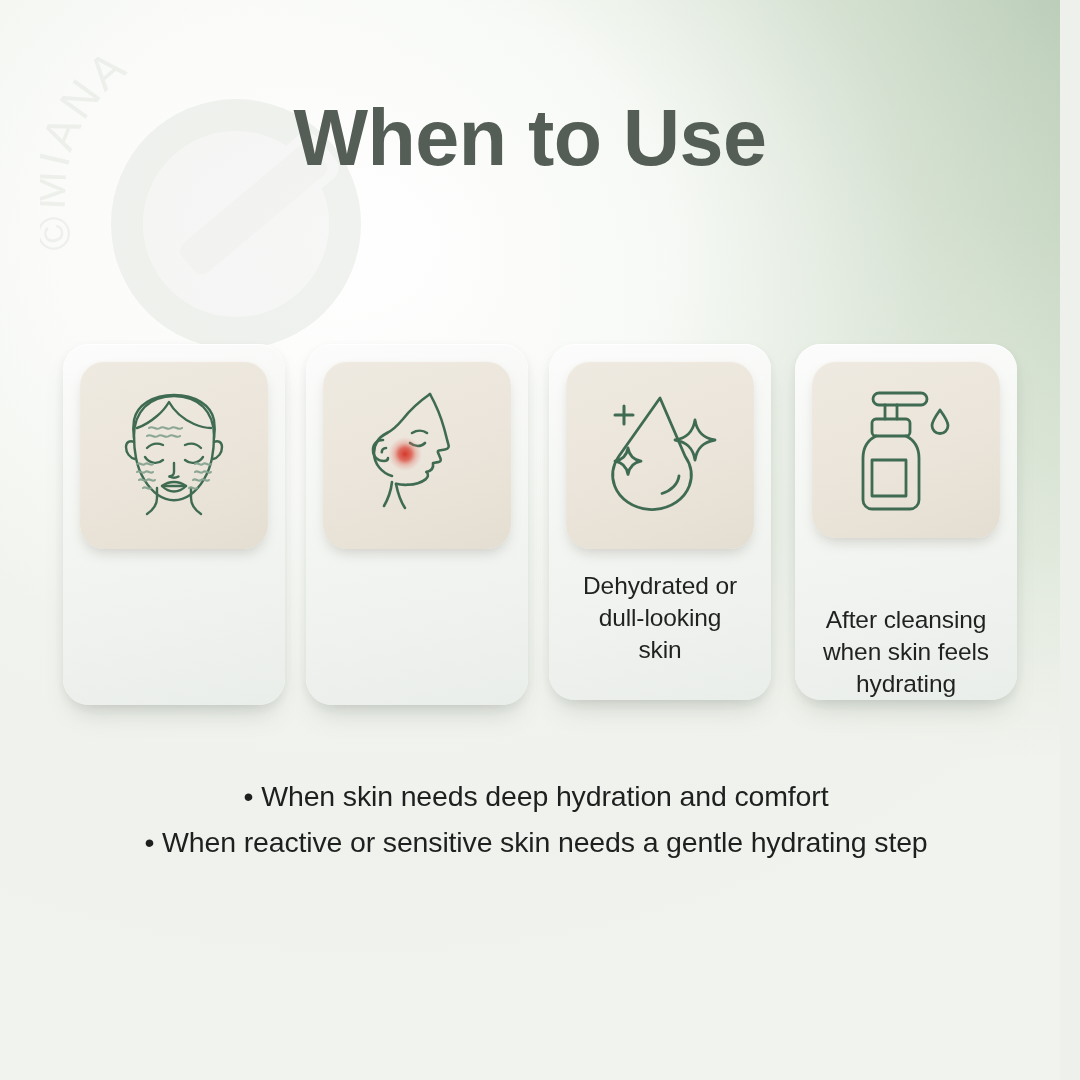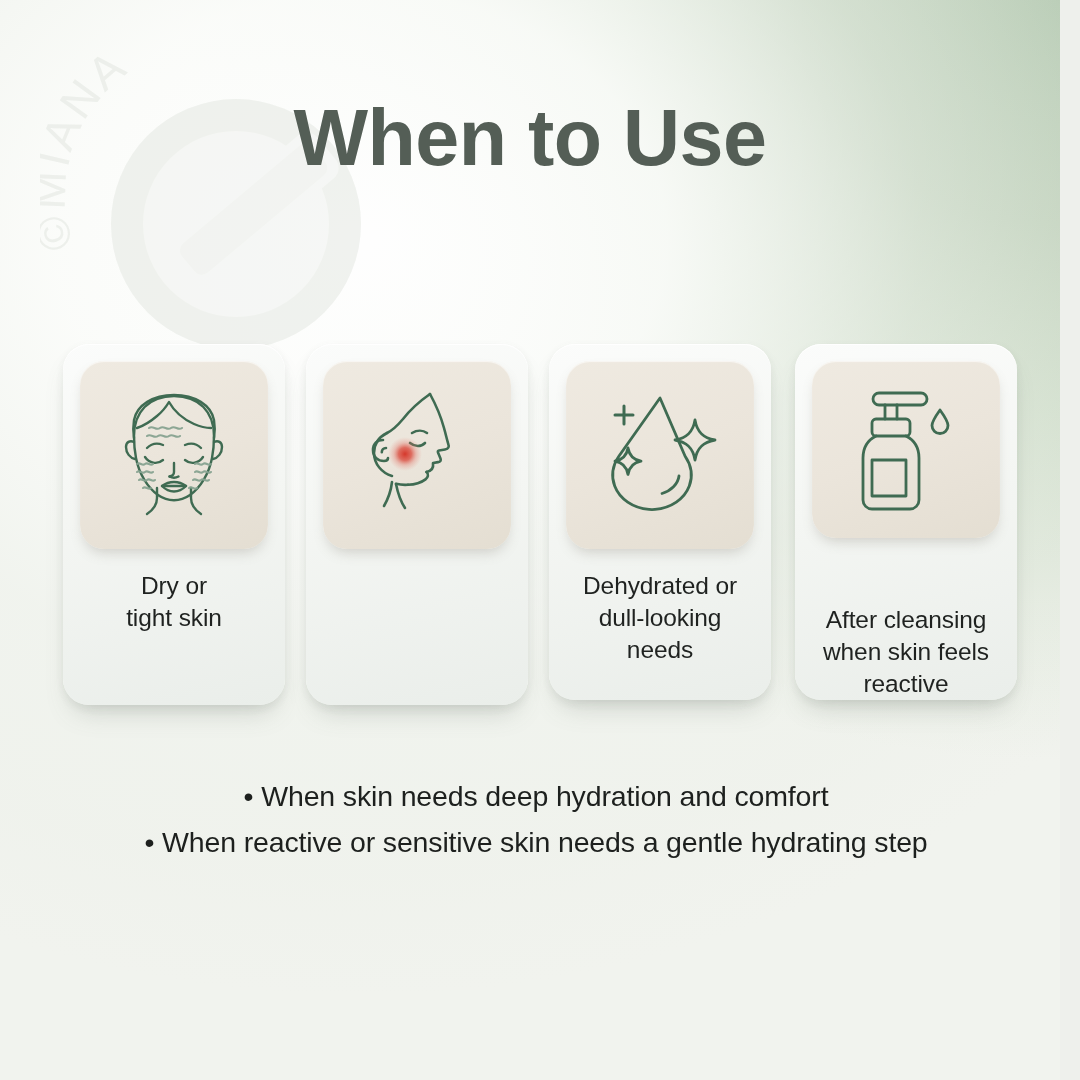--- a/index.html
+++ b/index.html
@@ -191,24 +191,20 @@
           </g>
 
           <g stroke="#87a391" stroke-width="2.1" opacity="0.95">
             <path d="M96 84c3-2.5 5 2.5 8 0s5 2.5 8 0"></path>
             <path d="M96 92c3-2.5 5 2.5 8 0s5 2.5 8 0"></path>
             <path d="M94 100c3-2.5 5 2.5 8 0s5 2.5 8 0"></path>
             <path d="M90 108c3-2.5 5 2.5 8 0"></path>
           </g>
         </svg>
       </div>
-      <div class="card-label">
-        <div>Dry or</div>
-        <div>tight skin</div>
-      </div>
     </div>
 
     <div class="card c2">
       <div class="tile">
         <svg width="150" height="150" viewBox="0 0 150 150" fill="none">
           <defs>
             <radialGradient id="rednessBlob" cx="50%" cy="50%" r="50%">
               <stop offset="0%" stop-color="#d42f22" stop-opacity="0.95"></stop>
               <stop offset="38%" stop-color="#d8392b" stop-opacity="0.70"></stop>
               <stop offset="66%" stop-color="#e06a5d" stop-opacity="0.32"></stop>
@@ -256,21 +252,21 @@
 
           <g stroke-width="3">
             <path d="M39 26v18"></path>
             <path d="M30 35h18"></path>
           </g>
         </svg>
       </div>
       <div class="card-label">
         <div>Dehydrated or</div>
         <div>dull-looking</div>
-        <div>needs</div>
+        <div>skin</div>
       </div>
     </div>
 
     <div class="card c4">
       <div class="tile">
         <svg width="150" height="150" viewBox="0 0 150 150" fill="none" stroke="#3f6b52" stroke-width="2.8" stroke-linecap="round" stroke-linejoin="round">
 
           <path d="M48 19h42c3.3 0 6 2.7 6 6s-2.7 6-6 6H48c-3.3 0-6-2.7-6-6s2.7-6 6-6z"></path>
 
           <path d="M54 31v14"></path>
@@ -281,21 +277,21 @@
           <path d="M45 62c-8 4-13 12-13 22v42c0 5 4 9 9 9h38c5 0 9-4 9-9V84c0-10-5-18-13-22"></path>
 
           <path d="M41 86h34v36H41z"></path>
 
           <path d="M109 36c-5 7-8 11.5-8 15.5a8 8 0 1 0 16 0c0-4-3-8.5-8-15.5z"></path>
         </svg>
       </div>
       <div class="card-label">
         <div>After cleansing</div>
         <div>when skin feels</div>
-        <div>reactive</div>
+        <div>hydrating</div>
       </div>
     </div>
 
   </div>
 
   <div id="bullets">
     <div class="bullet">• When skin needs deep hydration and comfort</div>
     <div class="bullet">• When reactive or sensitive skin needs a gentle hydrating step</div>
   </div>
 

